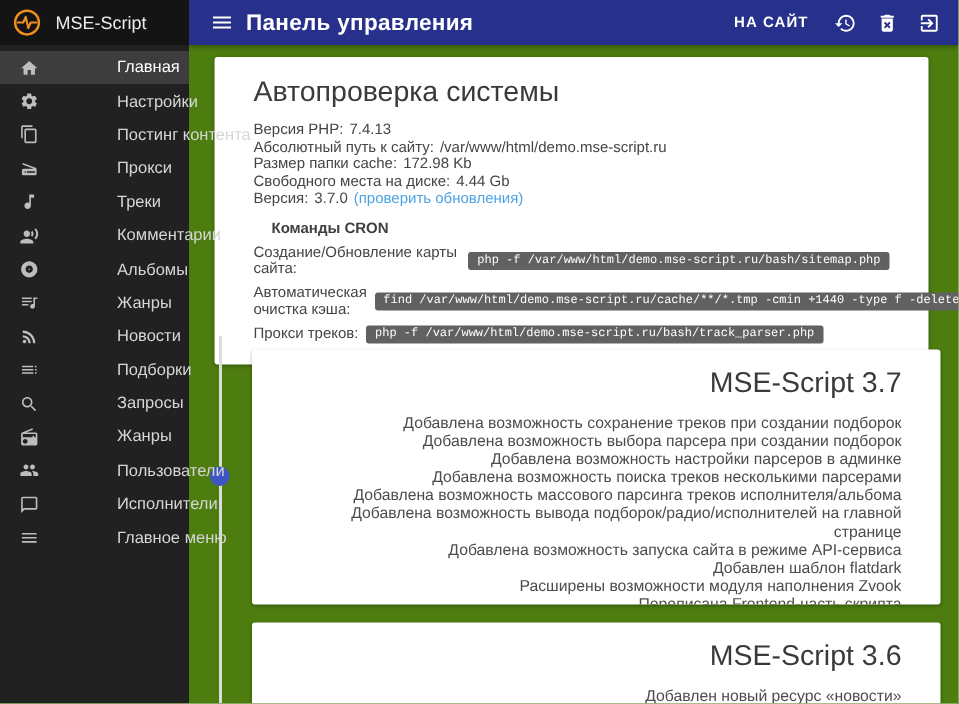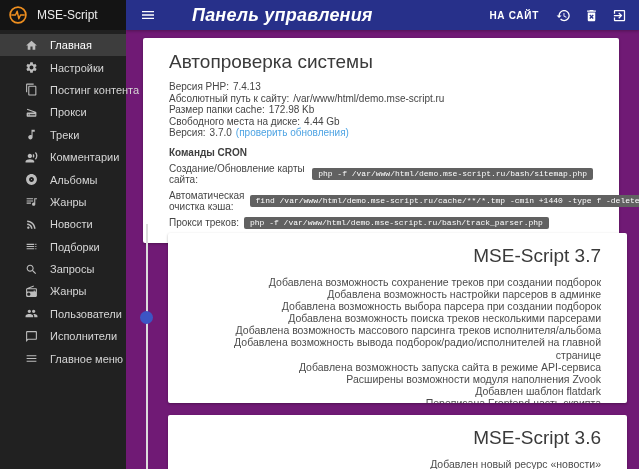--- a/index.html
+++ b/index.html
@@ -1,54 +1,54 @@
 <!DOCTYPE html>
 <html><head>
 <meta charset="utf-8">
 <style>
   * { margin:0; padding:0; box-sizing:border-box; }
   body { width:639px; height:469px; overflow:hidden; background:#f4f4f4; }
   .screen { position:relative; width:639px; height:469px; overflow:hidden;
-            font-family:"Liberation Sans", sans-serif; background:#701a75; }
+            font-family:"Liberation Sans", sans-serif; background:#4d7c0f; }
 
   
   .sidebar { position:absolute; left:0; top:0; width:126px; height:100%; background:#212121; z-index:3; }
   .brand { height:30px; background:#141414; display:flex; align-items:center; padding-left:8px; }
   .brand-label { color:#ececec; font-size:12px; margin-left:9px; white-space:nowrap; }
   .nav { padding-top:4px; }
-  .nav-item { display:flex; align-items:center; height:22.4px; padding-left:25px;
-              color:#d6d6d6; font-size:11px; cursor:pointer; white-space:nowrap; }
+  .nav-item { display:flex; align-items:center; height:22.4px; padding-left:13px;
+              color:#d6d6d6; font-size:11px; cursor:pointer; white-space:nowrap;gap:40px; }
   .nav-item.active { background:#3d3d3d; color:#ffffff; }
   .nav-item .ic { width:13px; height:13px; margin-right:12px; color:#bdbdbd; flex:none; display:flex; }
   .nav-item .ic svg { width:13px; height:13px; }
 
   
   .topbar { position:absolute; left:126px; top:0; width:513px; height:30px; background:#27308a;
             display:flex; align-items:center; color:#fff; z-index:2;
             box-shadow:0 1px 3px rgba(0,0,0,.3); }
   .tb-menu { width:16px; height:16px; margin-left:14px; cursor:pointer; display:flex; }
   .tb-menu svg { width:16px; height:16px; }
-  .tb-title { margin-left:36px; font-size:18px; font-weight:bold; letter-spacing:.2px;font-style:italic; }
+  .tb-title { margin-left:8px; font-size:15px; font-weight:bold; letter-spacing:.2px; }
   .tb-spacer { flex:1; }
   .tb-site { font-size:10px; font-weight:bold; letter-spacing:.7px; margin-right:17px; cursor:pointer; }
   .tb-ic { width:15px; height:15px; margin-right:13px; cursor:pointer; display:flex; }
   .tb-ic svg { width:15px; height:15px; }
   .tb-ic:last-child { margin-right:12px; }
 
   
   .content { position:absolute; left:126px; top:30px; width:513px; height:439px; overflow:hidden; }
   .card { position:absolute; background:#fff; border-radius:2px;
           box-shadow:0 1px 3px rgba(0,0,0,.18), 0 1px 2px rgba(0,0,0,.12); }
   .card-system { left:17px; top:8px; width:476px; padding:13px 26px 14px; }
   .card-title { font-size:19px; line-height:21px; color:#3a3a3a; font-weight:normal; }
   .card-system .card-title { margin-bottom:9px; }
   .info-row { font-size:10px; line-height:11.6px; color:#454545; }
   .info-label { margin-right:4px; }
   .info-link { color:#4da3e3; margin-left:4px; text-decoration:none; cursor:pointer; }
-  .cron-title { font-size:10px; font-weight:bold; color:#3f3f3f; margin-top:8px; }
+  .cron-title { font-size:10px; font-weight:bold; color:#3f3f3f; margin-top:8px;margin-left:12px; }
   .cron-row { display:flex; align-items:center; margin-top:5px; font-size:10px; color:#454545; }
   .chip { margin-left:5px; background:#616161; color:#fff; font-family:"Liberation Mono", monospace;
           font-size:8px; padding:1px 6px 2px; border-radius:2px; white-space:nowrap; }
 
   
   .timeline-line { position:absolute; left:20px; top:194px; height:245px; width:2px; background:#dcdcdc; }
   .timeline-dot { position:absolute; left:14px; top:281px; width:13px; height:13px;
                   border-radius:50%; background:#3c55c4; }
 
   .card-cl { left:42px; width:459px; padding:12px 26px;text-align:right; }
@@ -289,35 +289,35 @@
     <div class="timeline-line"></div>
     <div class="timeline-dot"></div>
 
     <section class="card card-cl card-cl-37">
       <div class="notch"></div>
       <h2 class="card-title">MSE-Script 3.7</h2>
       <ul class="cl-list">
 
           <li class="cl-item">Добавлена возможность сохранение треков при создании подборок</li>
 
+          <li class="cl-item">Добавлена возможность выбора парсера при создании подборок</li>
+
           <li class="cl-item">Добавлена возможность настройки парсеров в админке</li>
 
-          <li class="cl-item">Добавлена возможность выбора парсера при создании подборок</li>
-
           <li class="cl-item">Добавлена возможность поиска треков несколькими парсерами</li>
 
           <li class="cl-item">Добавлена возможность массового парсинга треков исполнителя/альбома</li>
 
           <li class="cl-item">Добавлена возможность вывода подборок/радио/исполнителей на главной странице</li>
 
           <li class="cl-item">Добавлена возможность запуска сайта в режиме API-сервиса</li>
 
+          <li class="cl-item">Добавлен шаблон flatdark</li>
+
           <li class="cl-item">Расширены возможности модуля наполнения Zvook</li>
-
-          <li class="cl-item">Добавлен шаблон flatdark</li>
 
           <li class="cl-item">Переписана Frontend-часть скрипта</li>
         </ul>
     </section>
 
     <section class="card card-cl card-cl-36">
       <h2 class="card-title">MSE-Script 3.6</h2>
       <ul class="cl-list">
 
           <li class="cl-item">Добавлен новый ресурс «новости»</li>

